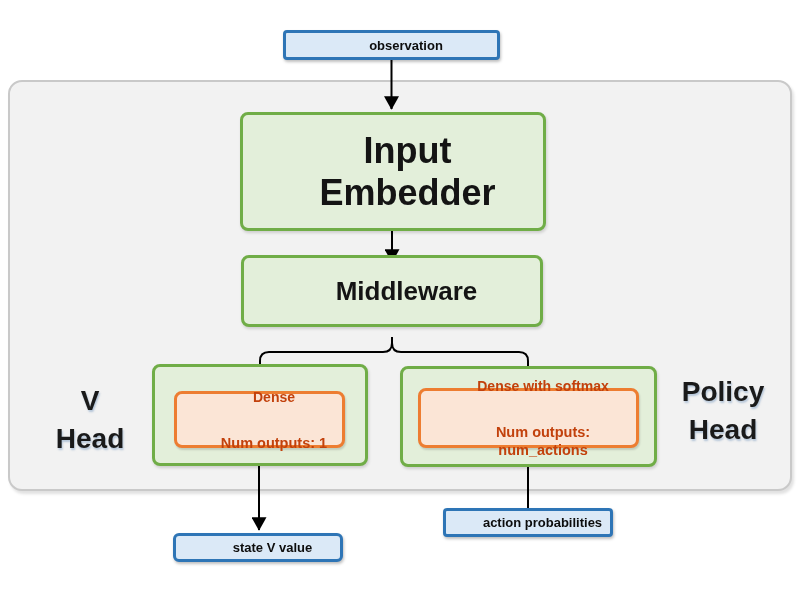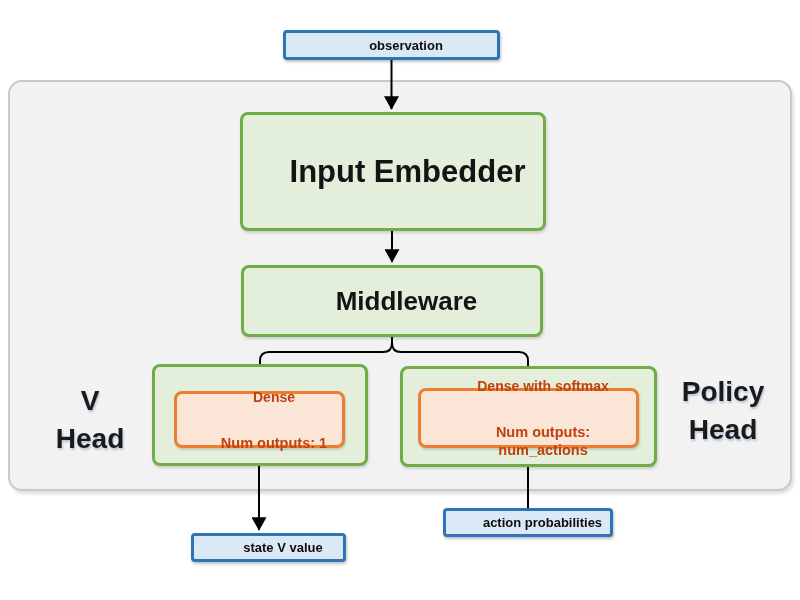--- a/index.html
+++ b/index.html
@@ -19,40 +19,40 @@
 
   .node { position: absolute; display: flex; align-items: center; justify-content: center; text-align: center; z-index: 3; padding-left: 29px; }
 
   .node-blue {
     background: #dbe9f7; border: 3px solid #2e75b6; border-radius: 4px;
     font-weight: bold; font-size: 13px; color: #0d0d0d;
     box-shadow: 1px 2px 3px rgba(0,0,0,0.25);
   }
   .node-green {
     background: #e3efda; border: 3px solid #70ad47; border-radius: 8px;
-    font-weight: bold; font-size: 31px; color: #141414;
+    font-weight: bold; font-size: 36px; color: #141414;
     box-shadow: 1px 2px 3px rgba(0,0,0,0.15);
   }
   .node-green-plain { box-shadow: 1px 2px 3px rgba(0,0,0,0.15); }
   .node-orange {
     background: #fbe5d6; border: 3px solid #ed7d31; border-radius: 8px;
     flex-direction: column; color: #c2410c;
     box-shadow: 1px 2px 2px rgba(0,0,0,0.15);
   }
   .node-orange .ttl { font-weight: bold; font-size: 14px; line-height: 18px; }
   .node-orange .sub { font-weight: bold; font-size: 14.5px; line-height: 18px; margin-top: 28px; }
 
   .obs        { left: 283px; top: 30px;  width: 217px; height: 30px; }
   .embedder   { left: 240px; top: 112px; width: 306px; height: 119px; }
-  .middleware { left: 241px; top: 265px; width: 302px; height: 72px;  font-size: 26px; }
+  .middleware { left: 241px; top: 255px; width: 302px; height: 72px;  font-size: 26px; }
   .vhead-box  { left: 152px; top: 364px; width: 216px; height: 102px; }
   .phead-box  { left: 400px; top: 366px; width: 257px; height: 101px; }
   .dense-v    { left: 174px; top: 391px; width: 171px; height: 57px; }
   .dense-p    { left: 418px; top: 388px; width: 221px; height: 60px; }
-  .statev     { left: 191px; top: 533px; width: 155px; height: 29px; }
+  .statev     { left: 173px; top: 533px; width: 170px; height: 29px; border-radius: 6px; }
   .actionp    { left: 443px; top: 508px; width: 170px; height: 29px; }
 
   .head-label {
     position: absolute; z-index: 3; text-align: center;
     font-weight: bold; font-size: 28px; line-height: 38px; color: #1a1a1a;
     text-shadow: 1px 2px 2px rgba(130,160,195,0.55);
   }
   .vhead-label { left: 25px;  top: 382px; width: 130px; }
   .phead-label { left: 658px; top: 373px; width: 130px; }
 </style>

